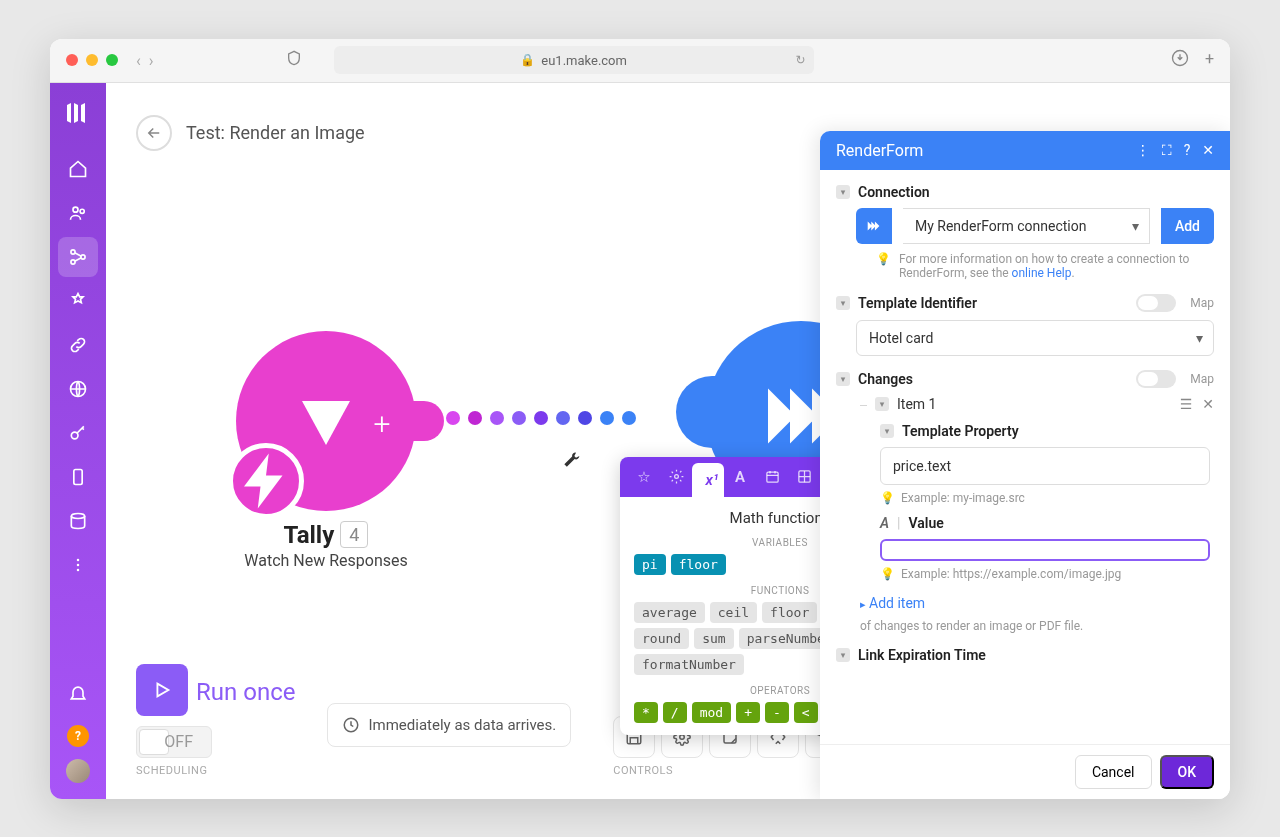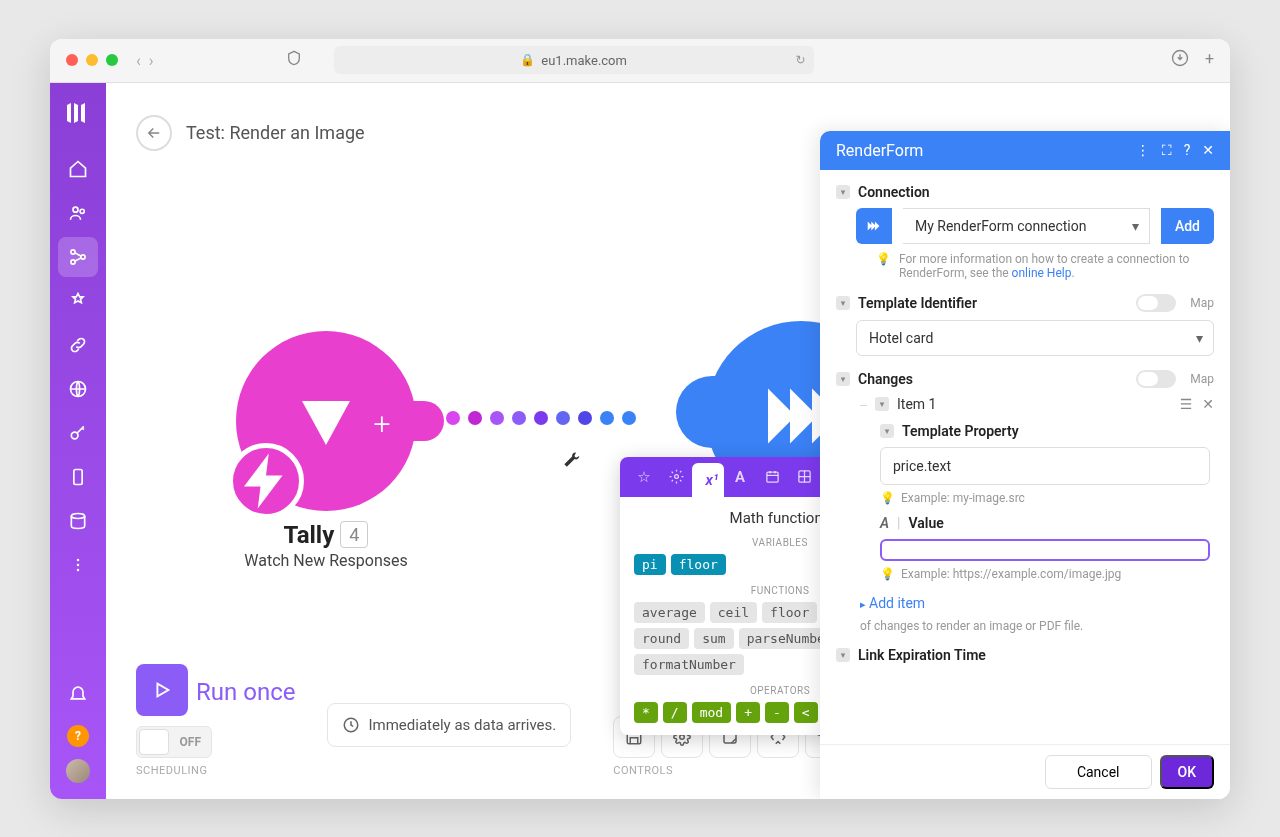--- a/index.html
+++ b/index.html
@@ -44,21 +44,21 @@
 .module-render { position: absolute; left: 600px; top: 230px; }
 .render-circle { width: 190px; height: 190px; background: #3b82f6; border-radius: 50%; display: flex; align-items: center; justify-content: center; position: relative; }
 .render-bump { position: absolute; left: -30px; top: 55px; width: 52px; height: 72px; background: #3b82f6; border-radius: 50px 0 0 50px; }
 .wrench { position: absolute; left: 455px; top: 360px; color: #333; font-size: 20px; }
 .bottom-bar { position: absolute; left: 30px; bottom: 22px; right: 30px; display: flex; align-items: flex-end; gap: 12px; }
 .run-btn { width: 52px; height: 52px; background: #8b5cf6; border-radius: 8px; display: flex; align-items: center; justify-content: center; cursor: pointer; }
 .run-label { font-size: 24px; color: #8b5cf6; font-weight: 400; margin-left: -4px; margin-bottom: 10px; }
 .schedule-block { display: flex; flex-direction: column; gap: 6px; }
 .toggle-off { width: 76px; height: 32px; background: #f3f3f3; border: 1px solid #e5e5e5; border-radius: 6px; display: flex; align-items: center; padding: 2px; position: relative; }
 .toggle-off .knob { width: 30px; height: 26px; background: #fff; border: 1px solid #ddd; border-radius: 4px; }
-.toggle-off .txt { position: absolute; right: 10px; font-size: 12px; color: #999; font-weight: 700; }
+.toggle-off .txt { position: absolute; right: 18px; font-size: 16px; color: #999; font-weight: 400; }
 .sched-label { font-size: 11px; color: #aaa; letter-spacing: 0.5px; }
 .immediate-box { height: 44px; border: 1px solid #e5e5e5; border-radius: 8px; display: flex; align-items: center; padding: 0 14px; font-size: 15px; color: #555; gap: 8px; margin-left: 20px; margin-bottom: 30px; }
 .controls-wrap { margin-left: 30px; display: flex; flex-direction: column; gap: 6px; }
 .controls { display: flex; gap: 6px; }
 .ctrl-btn { width: 42px; height: 42px; border: 1px solid #e5e5e5; border-radius: 8px; display: flex; align-items: center; justify-content: center; color: #666; cursor: pointer; font-size: 16px; }
 .ctrl-label { font-size: 11px; color: #aaa; letter-spacing: 0.5px; }
 .panel { position: absolute; right: 0; top: 48px; width: 410px; bottom: 0; background: #fff; box-shadow: -4px 0 20px rgba(0,0,0,0.1); border-radius: 10px 0 0 0; display: flex; flex-direction: column; }
 .panel-header { background: #3b82f6; color: #fff; padding: 10px 16px; display: flex; align-items: center; border-radius: 10px 0 0 0; }
 .panel-title { font-size: 16px; flex: 1; }
 .panel-actions { display: flex; gap: 12px; font-size: 14px; }
@@ -87,21 +87,21 @@
 .input-box { border: 1px solid #ddd; border-radius: 6px; padding: 10px 12px; font-size: 14px; width: calc(100% - 4px); }
 .input-box.focused { border: 2px solid #8b5cf6; padding: 9px 11px; }
 .example-text { font-size: 12px; color: #999; margin-top: 6px; display: flex; gap: 6px; }
 .example-text .bulb { color: #f5a623; }
 .value-header { display: flex; align-items: center; gap: 8px; margin-bottom: 8px; }
 .value-header .a-badge { font-style: italic; color: #666; font-weight: 600; }
 .value-header .divider { color: #ccc; }
 .add-item { color: #3b82f6; margin-left: 24px; margin-top: 14px; cursor: pointer; display: inline-block; }
 .info-text { font-size: 12px; color: #999; margin: 8px 0 0 24px; }
 .panel-footer { border-top: 1px solid #eee; padding: 10px 16px; display: flex; justify-content: flex-end; gap: 8px; }
-.btn-cancel { border: 1px solid #ddd; background: #fff; padding: 7px 31px; border-radius: 6px; cursor: pointer; font-size: 14px; }
+.btn-cancel { border: 1px solid #ddd; background: #fff; padding: 7px 16px; border-radius: 6px; cursor: pointer; font-size: 14px; }
 .btn-ok { background: #6d28d9; color: #fff; padding: 7px 16px; border-radius: 6px; cursor: pointer; font-size: 14px; font-weight: 500; }
 .math-panel { position: absolute; left: 570px; top: 374px; width: 320px; background: #fff; border-radius: 8px; box-shadow: 0 4px 20px rgba(0,0,0,0.2); }
 .math-tabs { background: #7c3aed; border-radius: 8px 8px 0 0; display: flex; align-items: center; padding: 0 8px; height: 40px; }
 .math-tab { width: 32px; height: 40px; display: flex; align-items: center; justify-content: center; color: rgba(255,255,255,0.8); cursor: pointer; font-size: 15px; }
 .math-tab.active { background: #fff; color: #7c3aed; border-radius: 6px 6px 0 0; height: 34px; margin-top: 6px; padding-left: 8px; }
 .math-actions { margin-left: auto; display: flex; color: rgba(255,255,255,0.9); gap: 4px; }
 .math-body { padding: 12px 14px; text-align: center; }
 .math-title { font-size: 15px; color: #333; margin-bottom: 10px; }
 .math-cat { font-size: 10px; color: #999; letter-spacing: 0.5px; margin: 10px 0 6px; text-transform: uppercase; }
 .chip-row { display: flex; flex-wrap: wrap; gap: 5px; }

